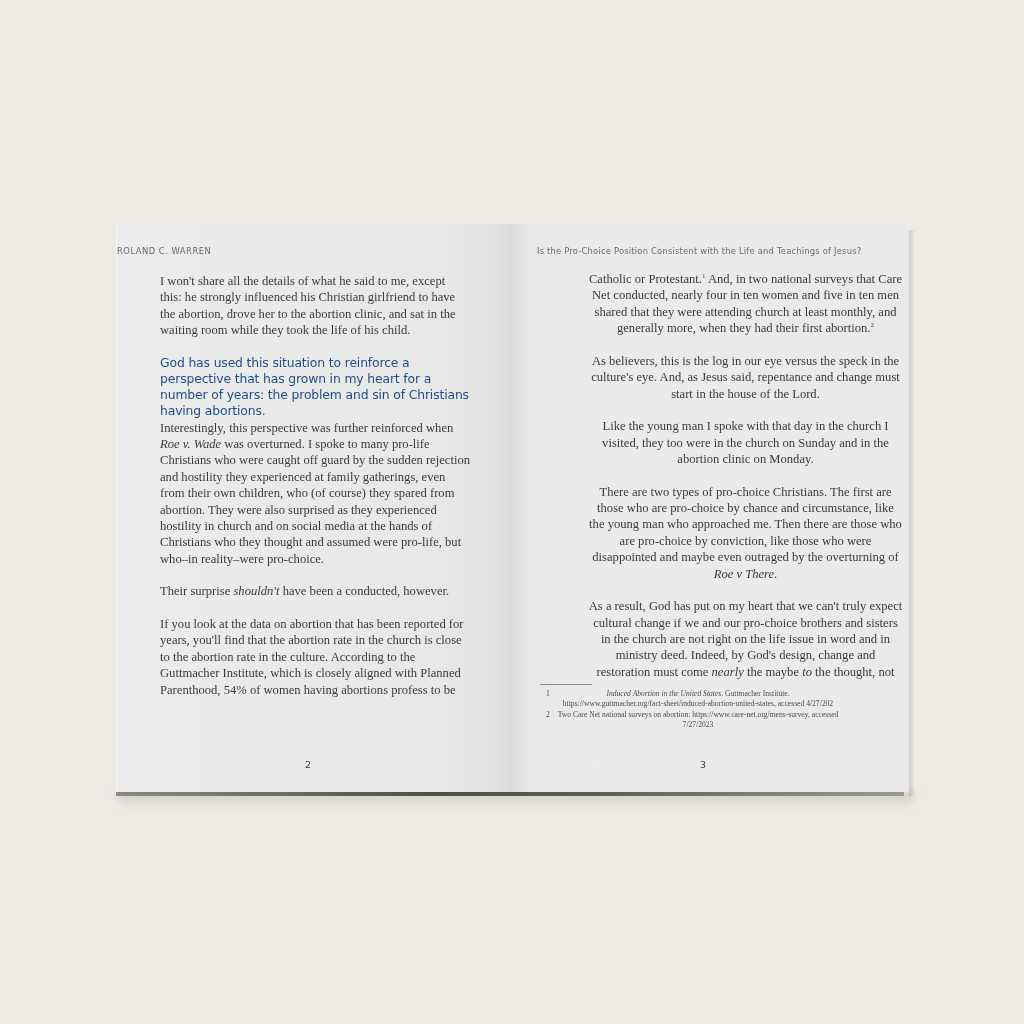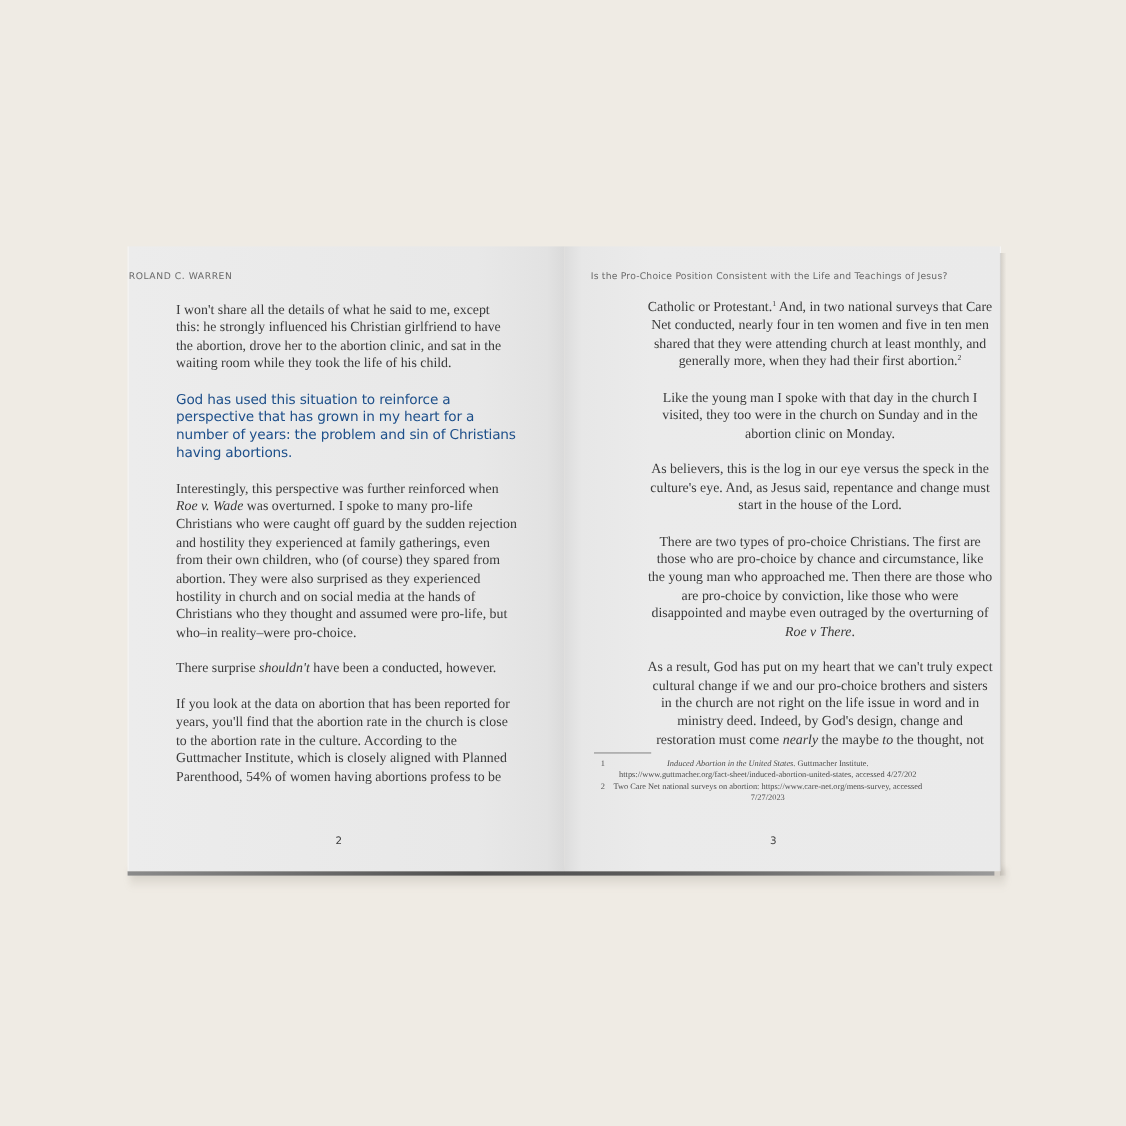--- a/index.html
+++ b/index.html
@@ -78,21 +78,20 @@
       color: #3a3a3a;
     }
     .page-left .body-text { left: 43px; top: 49px; width: 310px; }
     .page-right .body-text { left: 43px; top: 47px; width: 315px; margin-left: 32px; }
     .para { margin-bottom: 16.2px; }
     .pullquote {
       font-family: "DejaVu Sans", sans-serif;
       font-size: 12.4px;
       line-height: 16.2px;
       color: #1d4f8a;
-      margin-bottom: 16px;
       letter-spacing: -0.15px;
     }
     .footnotes {
       position: absolute;
       left: 27px; top: 460px;
       width: 300px;
       font-family: "Liberation Serif", serif;
       font-size: 7.6px;
       line-height: 10.3px;
       color: #4b4b4b;
@@ -131,38 +130,38 @@
       <div class="running-head">ROLAND C. WARREN</div>
 
       <div class="body-text">
 
         <p class="para"><span>I won't share all the details of what he said to me, except this: he strongly influenced his Christian girlfriend to have the abortion, drove her to the abortion clinic, and sat in the waiting room while they took the life of his child.</span></p>
 
         <p class="pullquote">God has used this situation to reinforce a perspective that has grown in my heart for a number of years: the problem and sin of Christians having abortions.</p>
 
         <p class="para"><span>Interestingly, this perspective was further reinforced when </span><em>Roe v. Wade</em><span> was overturned. I spoke to many pro-life Christians who were caught off guard by the sudden rejection and hostility they experienced at family gatherings, even from their own children, who (of course) they spared from abortion. They were also surprised as they experienced hostility in church and on social media at the hands of Christians who they thought and assumed were pro-life, but who–in reality–were pro-choice.</span></p>
 
-        <p class="para"><span>There surprise </span><em>shouldn't</em><span> have been a conducted, however.</span></p>
+        <p class="para"><span>Their surprise </span><em>shouldn't</em><span> have been a conducted, however.</span></p>
 
         <p class="para"><span>If you look at the data on abortion that has been reported for years, you'll find that the abortion rate in the church is close to the abortion rate in the culture. According to the Guttmacher Institute, which is closely aligned with Planned Parenthood, 54% of women having abortions profess to be</span></p>
       </div>
 
       <div class="page-number">2</div>
     </div>
 
     <div class="page page-right">
       <div class="page-right-edge"></div>
       <div class="running-head">Is the Pro-Choice Position Consistent with the Life and Teachings of Jesus?</div>
 
       <div class="body-text">
         <p class="para"><span>Catholic or Protestant.</span><sup>1</sup><span> And, in two national surveys that Care Net conducted, nearly four in ten women and five in ten men shared that they were attending church at least monthly, and generally more, when they had their first abortion.</span><sup>2</sup></p>
 
+        <p class="para"><span>As believers, this is the log in our eye versus the speck in the culture's eye. And, as Jesus said, repentance and change must start in the house of the Lord.</span></p>
+
         <p class="para"><span>Like the young man I spoke with that day in the church I visited, they too were in the church on Sunday and in the abortion clinic on Monday.</span></p>
-
-        <p class="para"><span>As believers, this is the log in our eye versus the speck in the culture's eye. And, as Jesus said, repentance and change must start in the house of the Lord.</span></p>
 
         <p class="para"><span>There are two types of pro-choice Christians. The first are those who are pro-choice by chance and circumstance, like the young man who approached me. Then there are those who are pro-choice by conviction, like those who were disappointed and maybe even outraged by the overturning of </span><em>Roe v There</em><span>.</span></p>
 
         <p class="para"><span>As a result, God has put on my heart that we can't truly expect cultural change if we and our pro-choice brothers and sisters in the church are not right on the life issue in word and in ministry deed. Indeed, by God's design, change and restoration must come </span><em>nearly</em><span> the maybe </span><em>to</em><span> the thought, not</span></p>
       </div>
 
       <div class="footnotes">
         <div class="fn-rule"></div>
         <div class="fn">
           <span class="fn-num">1</span>

